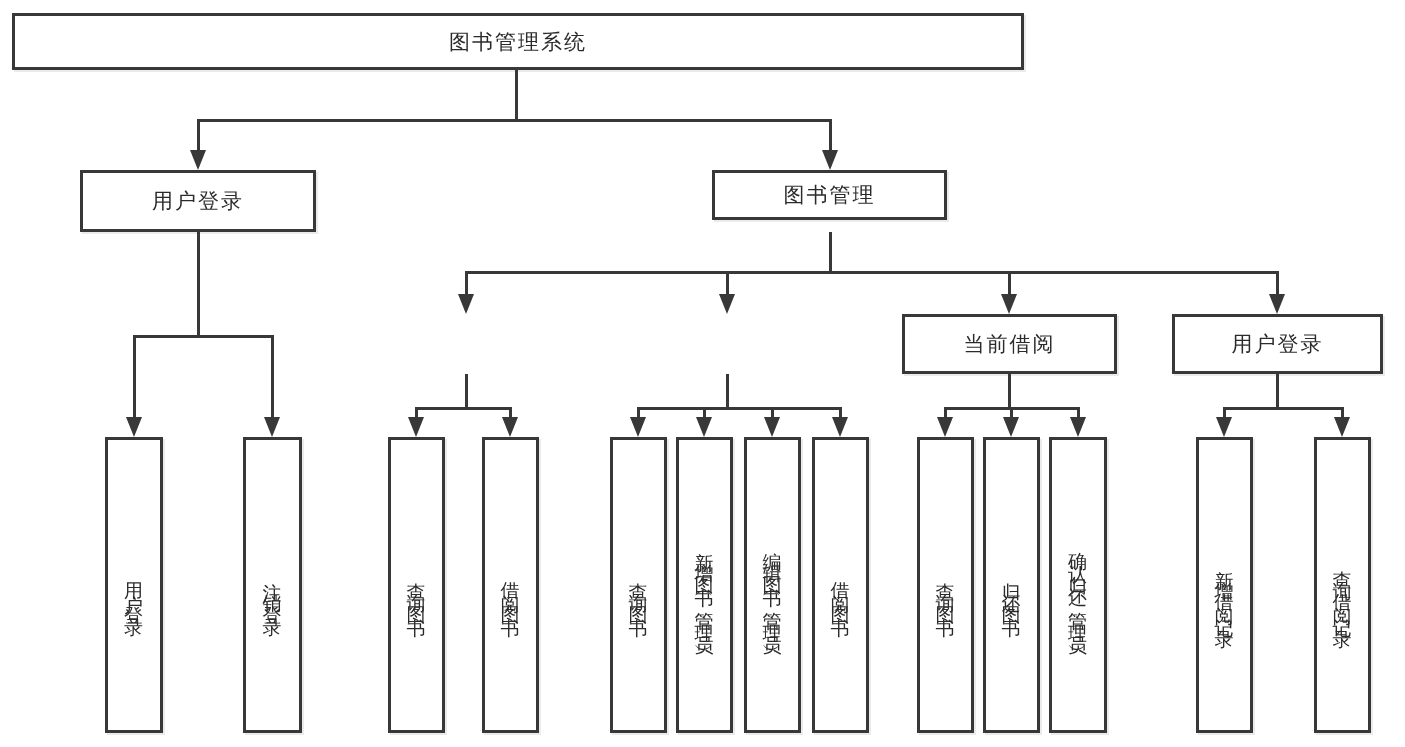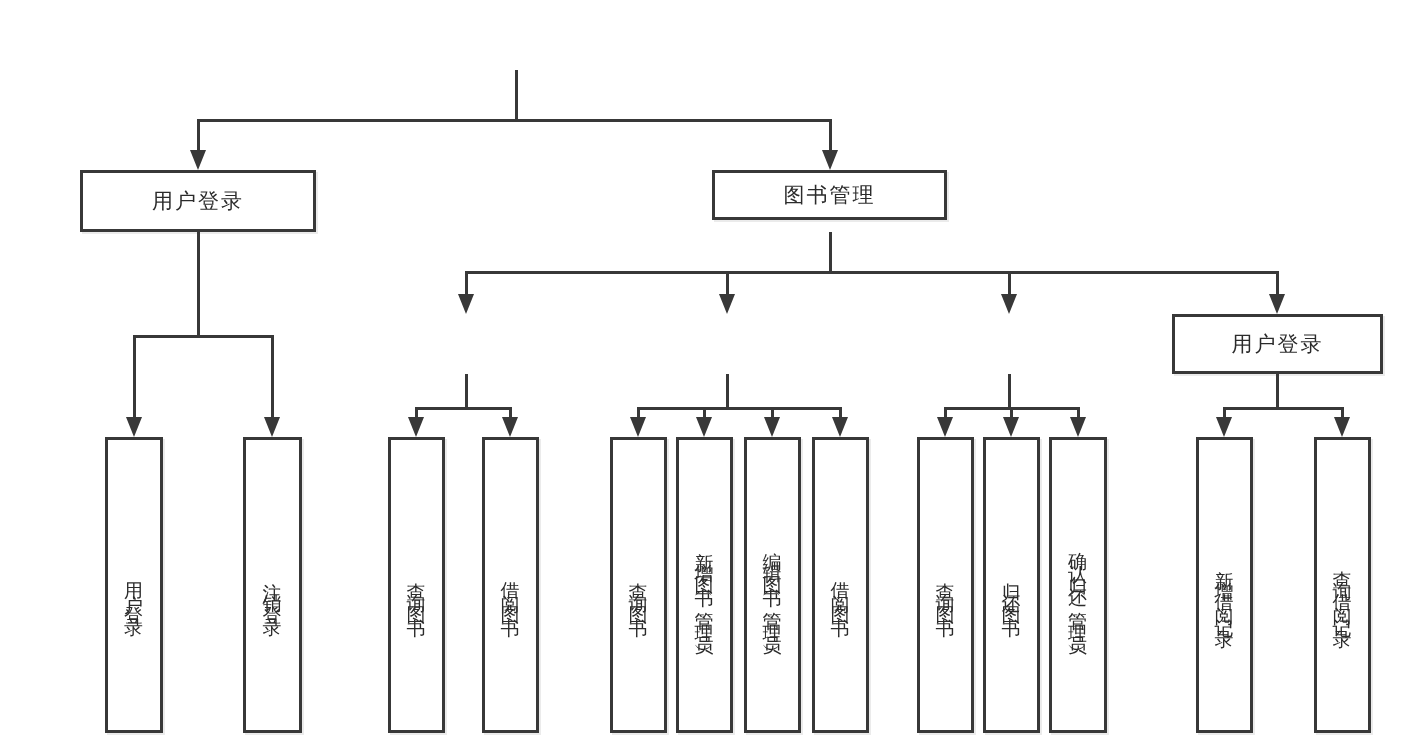--- a/index.html
+++ b/index.html
@@ -52,20 +52,23 @@
     letter-spacing:0.5px;white-space:nowrap;
     text-shadow:1px 1px 1px rgba(0,0,0,0.12);
     z-index:5;
   }
 </style>
 </head>
 <body>
 
 <div class="canvas">
 
+  <div class="box" style="left:12px;top:13px;width:1012px;height:57px">
+    <span class="lbl">图书管理系统</span>
+  </div>
 
   <div class="vl" style="left:515px;top:70px;height:49px"></div>
   <div class="hl" style="left:197px;top:119px;width:634px"></div>
   <div class="vl" style="left:197px;top:119px;height:33px"></div>
   <div class="ah" style="left:190px;top:150px"></div>
   <div class="vl" style="left:829px;top:119px;height:33px"></div>
   <div class="ah" style="left:822px;top:150px"></div>
 
   <div class="box" style="left:80px;top:170px;width:236px;height:62px">
     <span class="lbl">用户登录</span>
@@ -85,20 +88,23 @@
   <div class="hl" style="left:465px;top:271px;width:814px"></div>
   <div class="vl" style="left:465px;top:271px;height:25px"></div>
   <div class="ah" style="left:458px;top:294px"></div>
   <div class="vl" style="left:726px;top:271px;height:25px"></div>
   <div class="ah" style="left:719px;top:294px"></div>
   <div class="vl" style="left:1008px;top:271px;height:25px"></div>
   <div class="ah" style="left:1001px;top:294px"></div>
   <div class="vl" style="left:1276px;top:271px;height:25px"></div>
   <div class="ah" style="left:1269px;top:294px"></div>
 
+  <div class="box" style="left:902px;top:314px;width:215px;height:60px">
+    <span class="lbl">当前借阅</span>
+  </div>
   <div class="box" style="left:1172px;top:314px;width:211px;height:60px">
     <span class="lbl">用户登录</span>
   </div>
 
   <div class="vl" style="left:465px;top:374px;height:33px"></div>
   <div class="hl" style="left:415px;top:407px;width:96px"></div>
   <div class="vl" style="left:415px;top:407px;height:12px"></div>
   <div class="ah" style="left:408px;top:417px"></div>
   <div class="vl" style="left:509px;top:407px;height:12px"></div>
   <div class="ah" style="left:502px;top:417px"></div>

